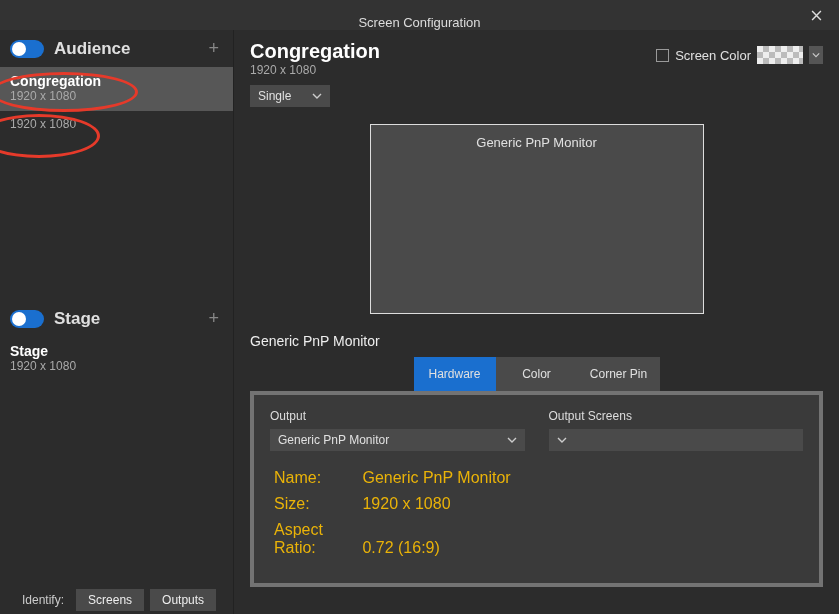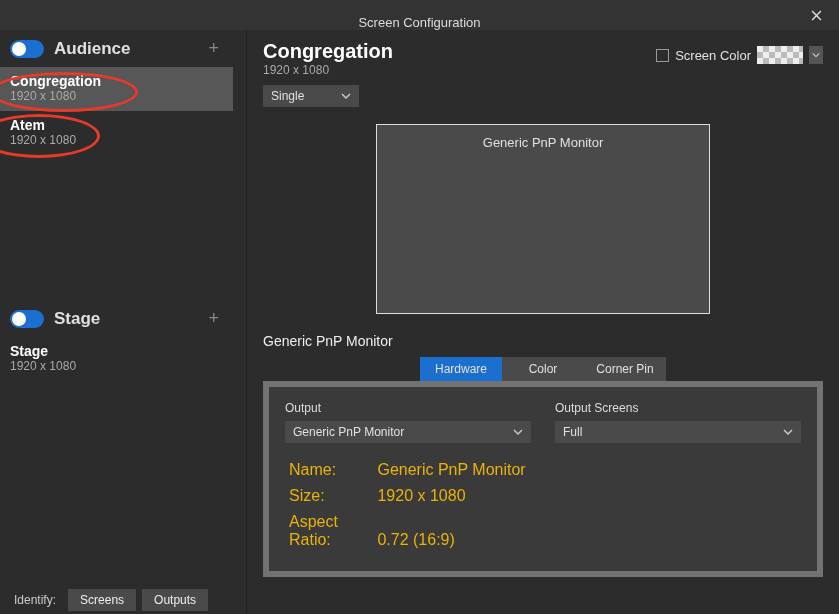--- a/index.html
+++ b/index.html
@@ -32,21 +32,20 @@
     display: flex;
     align-items: center;
     justify-content: center;
     color: #ddd;
     font-size: 14px;
     cursor: pointer;
   }
   .layout {
     display: flex;
     height: calc(100% - 30px);
-    gap: 13px;
   }
   
   .sidebar {
     width: 233px;
     background: #2c2c2c;
     display: flex;
     flex-direction: column;
   }
   .section-header {
     display: flex;
@@ -93,21 +92,21 @@
   }
   .screen-item .name { font-size: 14px; font-weight: 600; color: #fff; }
   .screen-item .res { font-size: 12px; color: #aaa; }
   .audience-section { flex: 0 0 auto; min-height: 270px;}
   .stage-section { flex: 1; }
   .identify-bar {
     height: 28px;
     background: #2c2c2c;
     display: flex;
     align-items: center;
-    padding-left: 14px;
+    padding-left: 22px;
     gap: 6px;
     font-size: 12px;
   }
   .identify-bar .lbl { margin-right: 6px; color: #ccc;}
   .identify-btn {
     background: #4a4a4a;
     padding: 4px 12px;
     font-size: 12px;
     color: #eee;
     cursor: pointer;
@@ -154,21 +153,21 @@
     display: inline-flex;
     align-items: center;
     padding: 0 8px;
     font-size: 12px;
     cursor: pointer;
     gap: 10px;
   }
   .dropdown .dd-text{ flex:1; }
   .dropdown svg { width:10px; height:10px; }
   .mode-row { padding: 4px 16px 8px 16px; }
-  .mode-row .dropdown{ width: 96px; justify-content: space-between;}
+  .mode-row .dropdown{ width: 80px; justify-content: space-between;}
   .preview-area {
     flex-shrink:0;
     height: 208px;
     display:flex;
     align-items:center;
     justify-content:center;
   }
   .monitor-box {
     width: 334px;
     height: 190px;
@@ -187,31 +186,31 @@
   }
   .details-title { font-size: 14px; font-weight: 500; margin-bottom: 8px; color:#eee;}
   .tabs {
     display:flex;
     justify-content:center;
     gap: 0;
     margin-bottom: 0;
   }
   .tab {
     width: 82px;
-    height: 24px;
+    height: 34px;
     background: #4a4a4a;
     display:flex;
     align-items:center;
     justify-content:center;
     font-size:12px;
     cursor:pointer;
   }
   .tab.active { background: #1a6fcf; }
   .details-body {
-    border: 6px solid #737373;
+    border: 4px solid #737373;
     background: #3a3a3a;
     padding: 14px 16px;
     min-height: 196px;
   }
   .form-row { display:flex; gap: 24px; }
   .form-col { flex:1; }
   .form-col .flabel { font-size:12px; margin-bottom:6px; color:#ddd;}
   .form-col .dropdown { width: 100%; justify-content: space-between; }
   .info-block { margin-top: 18px; padding-left: 4px; font-size:16px; color:#eab308;}
   .info-block .row{ margin: 8px 0; }
@@ -243,21 +242,20 @@
       <div class="section-header">
         <div class="toggle"></div>
         <div class="label">Audience</div>
         <div class="add-btn">+</div>
       </div>
       <div class="screen-item selected">
         <div class="name">Congregation</div>
         <div class="res">1920 x 1080</div>
       </div>
       <div class="screen-item">
-        <div class="name">Atem</div>
         <div class="res">1920 x 1080</div>
       </div>
     </div>
 
     <div class="stage-section">
       <div class="section-header">
         <div class="toggle"></div>
         <div class="label">Stage</div>
         <div class="add-btn">+</div>
       </div>
@@ -318,21 +316,20 @@
             <div class="dropdown">
               <span class="dd-text">Generic PnP Monitor</span>
               <svg viewBox="0 0 10 10">
                   <path d="M1 3 L5 7 L9 3" stroke="#ccc" fill="none" stroke-width="1.4"></path>
                 </svg>
             </div>
           </div>
           <div class="form-col">
             <div class="flabel">Output Screens</div>
             <div class="dropdown">
-              <span class="dd-text">Full</span>
               <svg viewBox="0 0 10 10">
                   <path d="M1 3 L5 7 L9 3" stroke="#ccc" fill="none" stroke-width="1.4"></path>
                 </svg>
             </div>
           </div>
         </div>
         <div class="info-block">
           <div class="row">
             <span class="k">Name:</span>
             <span>Generic PnP Monitor</span>

